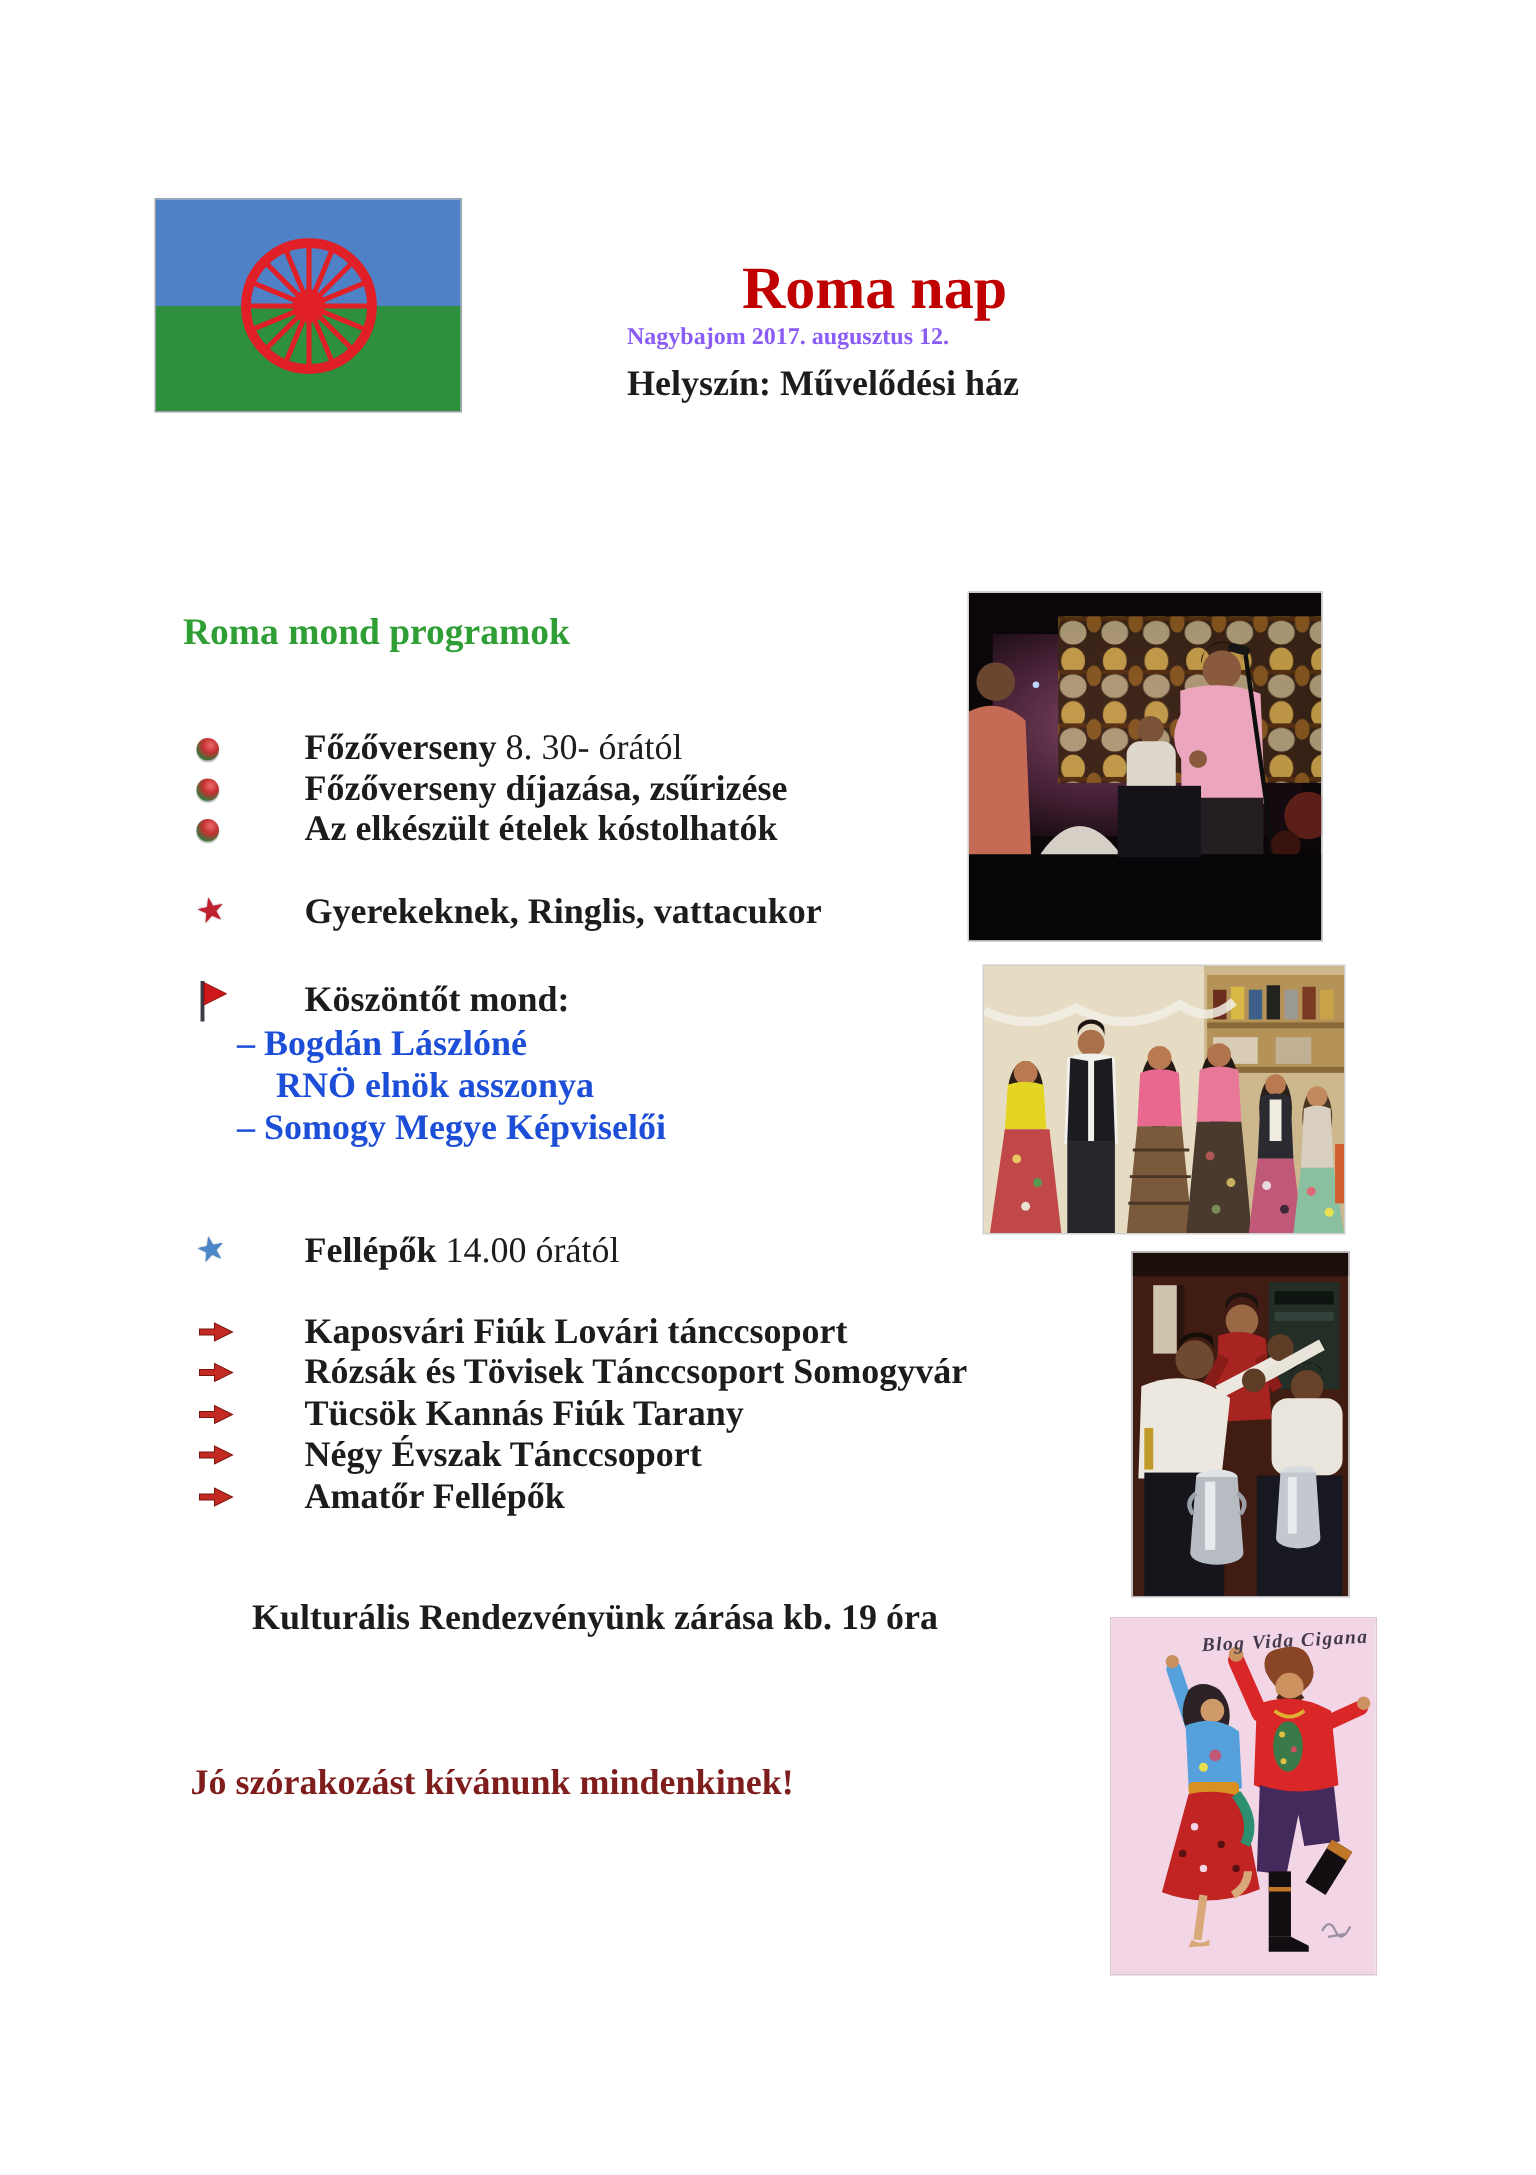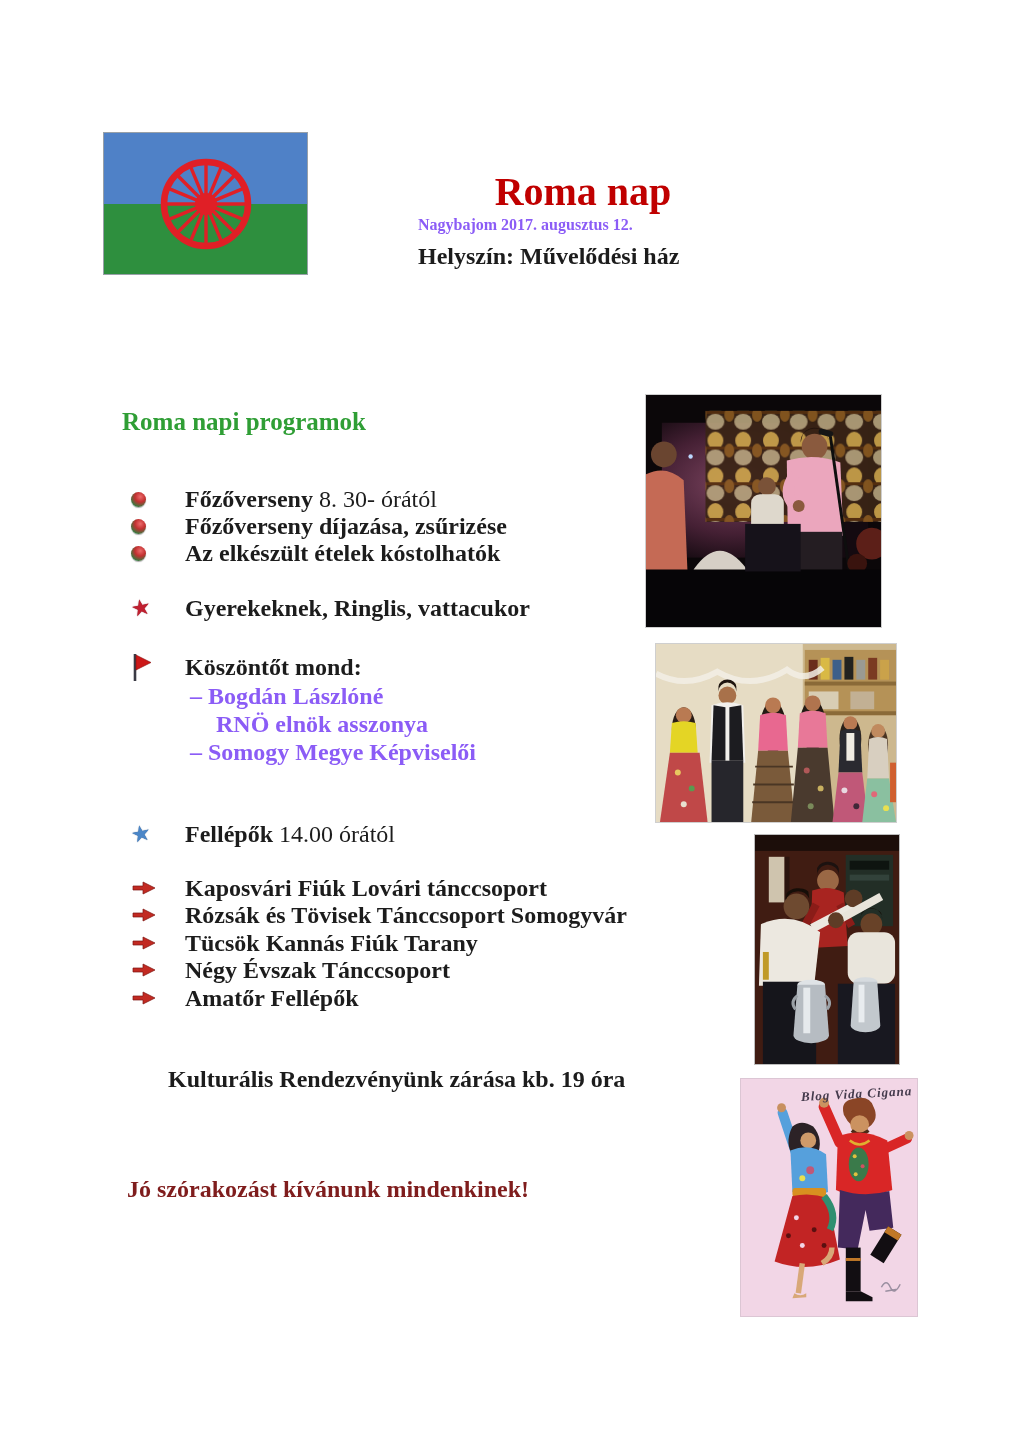--- a/index.html
+++ b/index.html
@@ -14,29 +14,29 @@
   .flag-wheel{position:absolute;left:50%;top:50%;transform:translate(-50%,-50%);}
   
   .title{position:absolute;left:418px;top:168px;width:330px;text-align:center;
          font-weight:bold;font-size:40px;color:#c00000;white-space:nowrap;}
   .date-line{position:absolute;left:418px;top:216px;font-weight:bold;font-size:16px;color:#8b5cf6;white-space:nowrap;}
   .loc-line{position:absolute;left:418px;top:243px;font-weight:bold;font-size:24px;color:#1c1c1c;white-space:nowrap;}
   
   .section-title{position:absolute;left:122px;top:408px;font-weight:bold;font-size:25px;color:#2f9e35;white-space:nowrap;}
   .row{position:absolute;left:131px;display:flex;align-items:center;height:30px;}
   .bcell{width:54px;display:flex;align-items:center;flex:0 0 54px;}
-  .txt{font-weight:bold;font-size:24px;color:#1c1c1c;white-space:nowrap;}
+  .txt{font-weight:bold;font-size:24px;color:#1c1c1c;white-space:nowrap;margin-left:18px;}
   .txt .reg{font-weight:normal;}
   .sphere{width:15px;height:15px;border-radius:50%;display:inline-block;
     background:radial-gradient(circle at 62% 32%, #ec6a6a 0%, #c23030 38%, #2a8040 78%, #123c1c 100%);
     box-shadow:0 1px 1px rgba(0,0,0,.35);}
   .star{font-family:"DejaVu Sans",sans-serif;font-size:22px;line-height:1;display:inline-block;}
   .star.red{color:#c02030;transform:rotate(-12deg);text-shadow:0 0 1px #7a1020;}
   .star.blue{color:#4a86c8;transform:rotate(-12deg);text-shadow:0 0 1px #1d4476;}
-  .sub-block{position:absolute;left:158px;top:682px;font-weight:bold;font-size:24px;line-height:28px;color:#8b5cf6;white-space:nowrap;margin-left:32px;}
+  .sub-block{position:absolute;left:158px;top:682px;font-weight:bold;font-size:24px;line-height:28px;color:#1d4ed8;white-space:nowrap;}
   .sub-indent{padding-left:26px;}
   .closing-line{position:absolute;left:132px;top:1066px;font-weight:bold;font-size:24px;color:#1c1c1c;white-space:nowrap;margin-left:36px;}
   .farewell-line{position:absolute;left:127px;top:1176px;font-weight:bold;font-size:24px;color:#7f1d1d;white-space:nowrap;}
   
   .photo{position:absolute;box-sizing:border-box;border:1px solid #cfcfcf;overflow:hidden;}
   #photo-concert{left:645px;top:394px;width:237px;height:234px;}
   #photo-group{left:655px;top:643px;width:242px;height:180px;}
   #photo-cans{left:754px;top:834px;width:146px;height:231px;border-color:#bdbdbd;}
   #photo-illustration{left:740px;top:1078px;width:178px;height:239px;border-color:#dcc6d4;}
   .photo svg{display:block;width:100%;height:100%;}
@@ -65,21 +65,21 @@
       </g>
       <circle cx="48" cy="48" r="42" fill="none" stroke="#e01f26" stroke-width="6.5"></circle>
       <circle cx="48" cy="48" r="11" fill="#e01f26"></circle>
     </svg>
   </div>
 
   <div class="title">Roma nap</div>
   <div class="date-line">Nagybajom 2017. augusztus 12.</div>
   <div class="loc-line">Helyszín: Művelődési ház</div>
 
-  <div class="section-title">Roma napi programok</div>
+  <div class="section-title">Roma mond programok</div>
 
   <div class="row" style="top:484px">
     <span class="bcell">
         <span class="sphere"></span>
       </span>
     <span class="txt"><b>Főzőverseny</b><span class="reg"> 8. 30- órától</span></span>
   </div>
   <div class="row" style="top:511px">
     <span class="bcell">
         <span class="sphere"></span>

